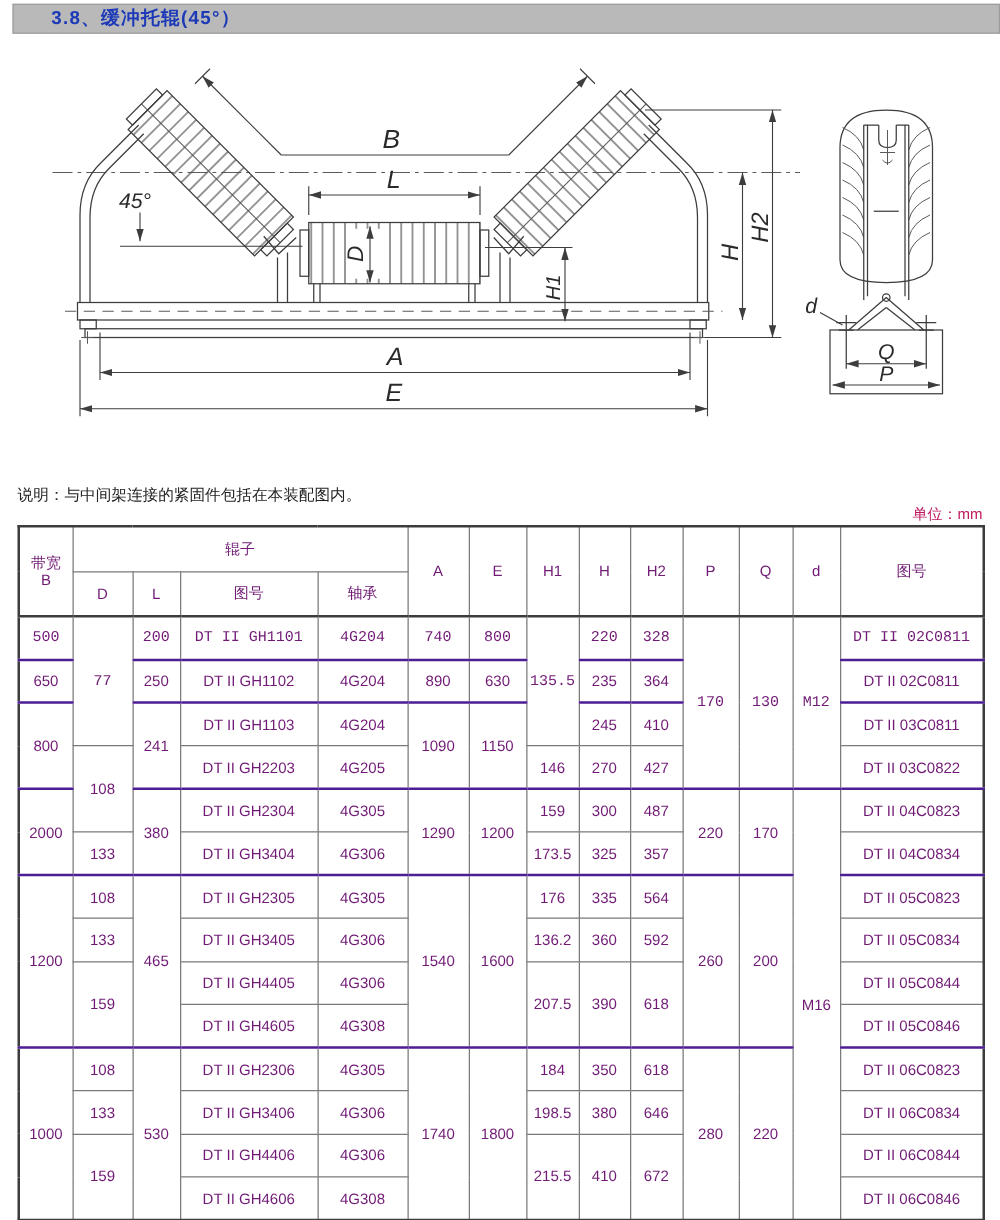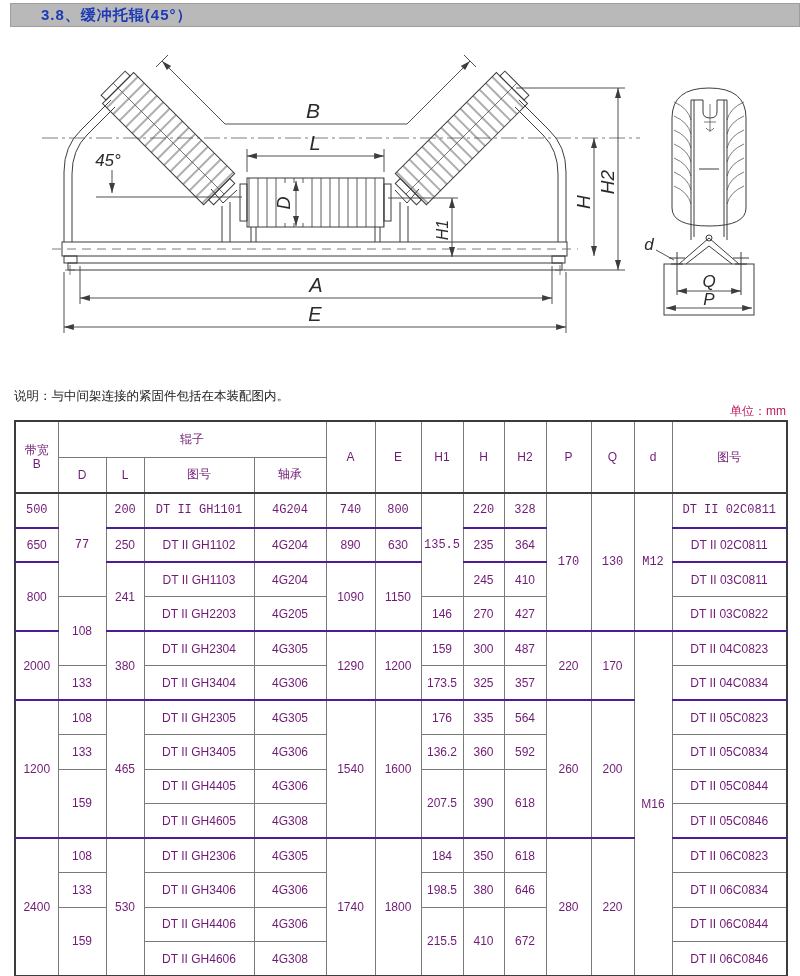--- a/index.html
+++ b/index.html
@@ -313,21 +313,21 @@
         <td rowspan="2">390</td>
         <td rowspan="2">618</td>
         <td>DT II 05C0844</td>
       </tr>
       <tr>
         <td>DT II GH4605</td>
         <td>4G308</td>
         <td>DT II 05C0846</td>
       </tr>
       <tr class="band">
-        <td rowspan="4">2400</td>
+        <td rowspan="4">1000</td>
         <td>108</td>
         <td rowspan="4">530</td>
         <td>DT II GH2306</td>
         <td>4G305</td>
         <td rowspan="4">1740</td>
         <td rowspan="4">1800</td>
         <td>184</td>
         <td>350</td>
         <td>618</td>
         <td rowspan="4">280</td>

